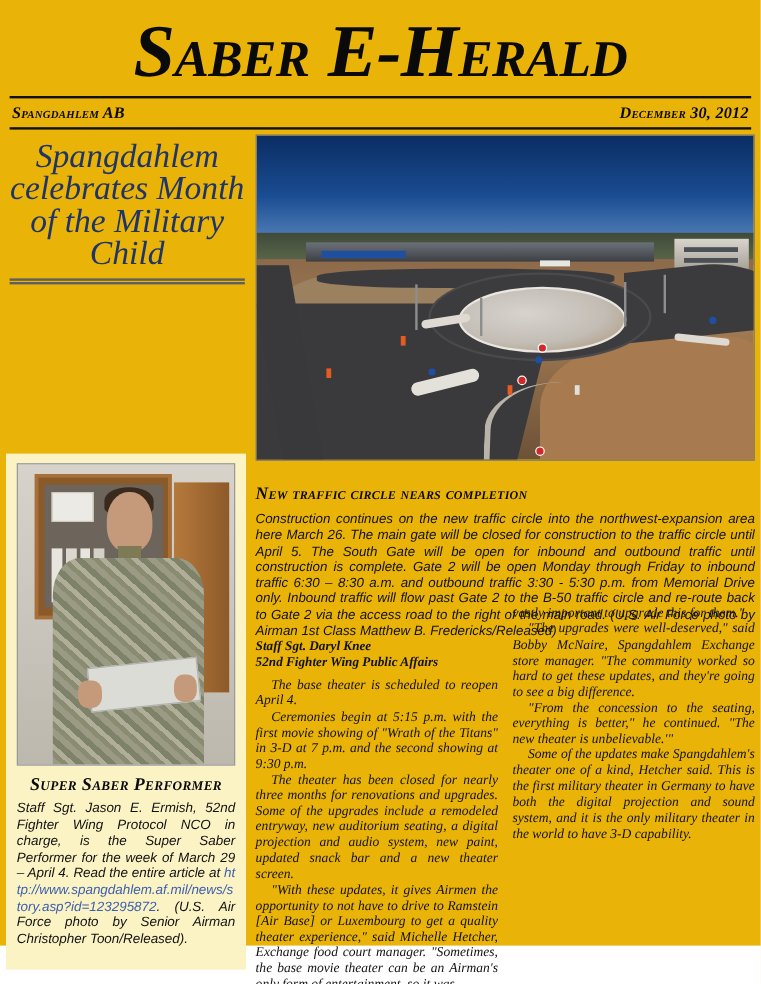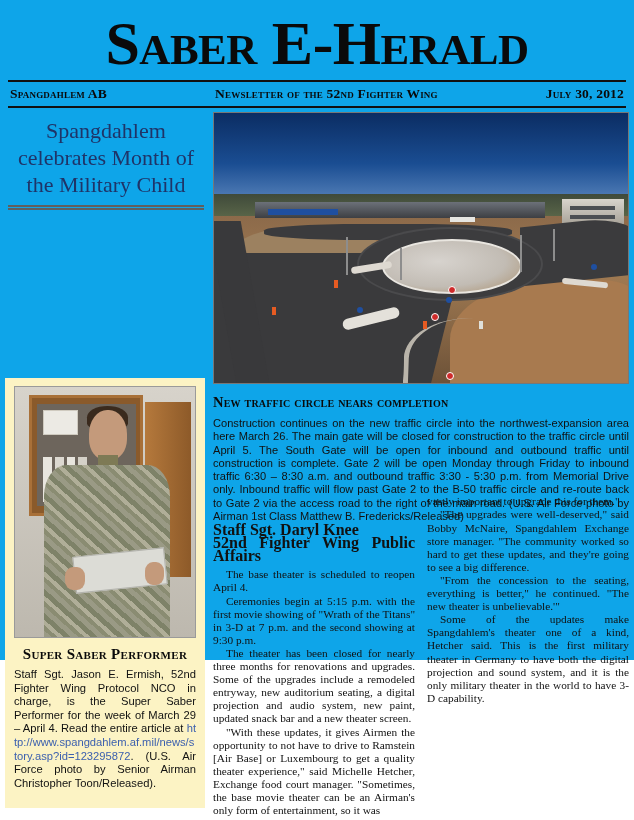--- a/index.html
+++ b/index.html
@@ -10,22 +10,23 @@
   body {
     width: 634px;
     height: 820px;
     overflow: hidden;
     font-family: "Liberation Serif", serif;
     color: #000;
   }
   .page {
     position: relative;
     width: 634px;
-    height: 660px;
-    background: #0ea5e9;
+    height: 788px;
+    background: #eab308;
+    font-style: italic;
   }
 
   
   .masthead {
     position: absolute;
     left: 0; top: 0;
     width: 634px;
   }
   .masthead-title {
     text-align: center;
@@ -69,21 +70,21 @@
   .sidebar {
     position: absolute;
     left: 6px;
     top: 112px;
     width: 200px;
   }
   .teaser {
     text-align: center;
     color: #1f3468;
     font-family: "Liberation Serif", serif;
-    font-size: 22px;
+    font-size: 28px;
     line-height: 27px;
     padding: 5px 2px 6px 2px;
   }
   .teaser-rule {
     height: 2px;
     background: #5f5f5f;
     margin: 1px 2px;
   }
 
   
@@ -141,42 +142,42 @@
     border: 1px solid #777;
     box-sizing: border-box;
     position: relative;
     overflow: hidden;
   }
   .cap-title {
     font-variant: small-caps;
     font-weight: 700;
     font-size: 14.5px;
     letter-spacing: 0.2px;
-    margin: 10px 0 6px 0;
+    margin: 20px 0 6px 0;
     color: #0a0a0a;
   }
   .cap-body {
     font-family: "Liberation Sans", sans-serif;
     font-size: 11.1px;
     line-height: 13.3px;
     text-align: justify;
     color: #111;
   }
 
   .article-head {
     font-family: "Liberation Serif", serif;
     font-size: 33px;
     line-height: 36px;
     margin: 12px 0 6px 0;
     color: #0a0a0a;
     letter-spacing: -0.2px;
   }
   .byline {
     font-weight: 700;
-    font-size: 16px;
+    font-size: 11px;
     line-height: 13px;
     margin-bottom: 6px;
   }
   .cols {
     display: flex;
     gap: 12px;
   }
   .col {
     width: 202px;
     font-family: "Liberation Serif", serif;
@@ -327,22 +328,21 @@
 </head>
 <body>
 
 <div class="page">
 
   <div class="masthead">
     <div class="masthead-title">Saber E-Herald</div>
     <div class="masthead-rule-top"></div>
     <div class="masthead-sub">
       <span>Spangdahlem AB</span>
-      <span class="center">Newsletter of the 52nd Fighter Wing</span>
-      <span>July 30, 2012</span>
+      <span>December 30, 2012</span>
     </div>
     <div class="masthead-rule-bottom"></div>
   </div>
 
   <div class="sidebar">
     <div class="teaser">Spangdahlem celebrates Month of the Military Child</div>
     <div class="teaser-rule"></div>
     <div class="teaser-rule"></div>
   </div>
 

